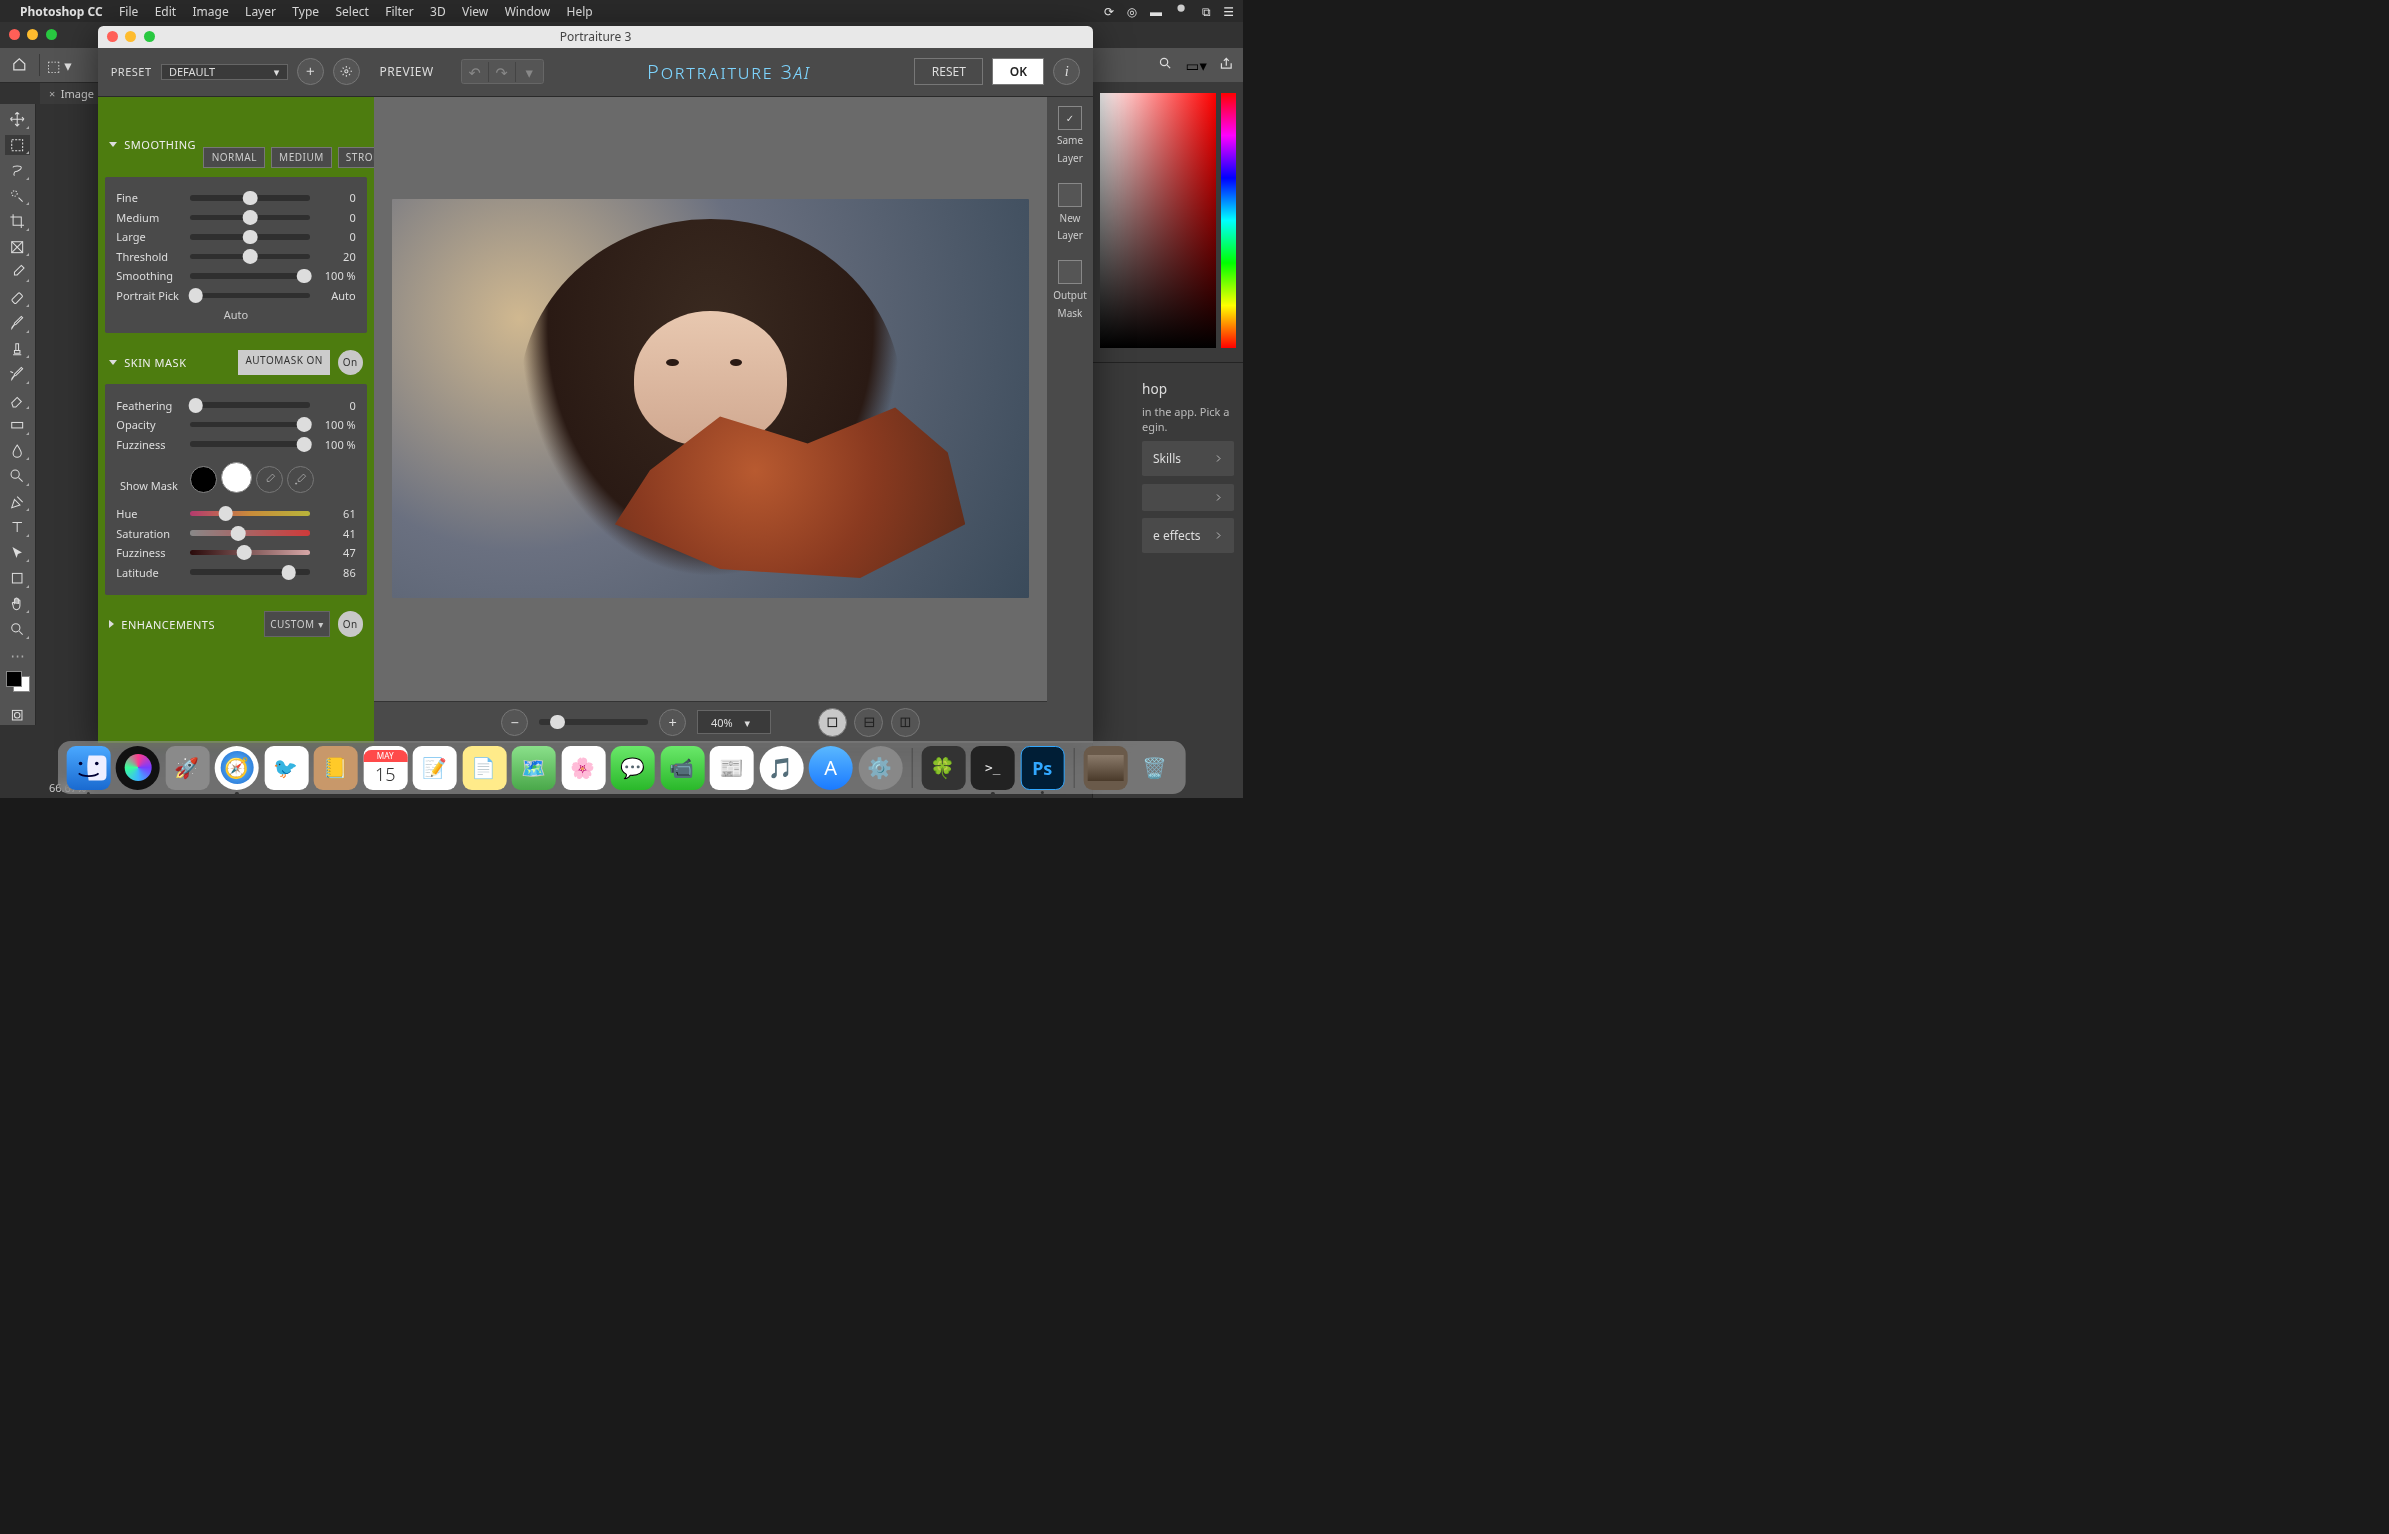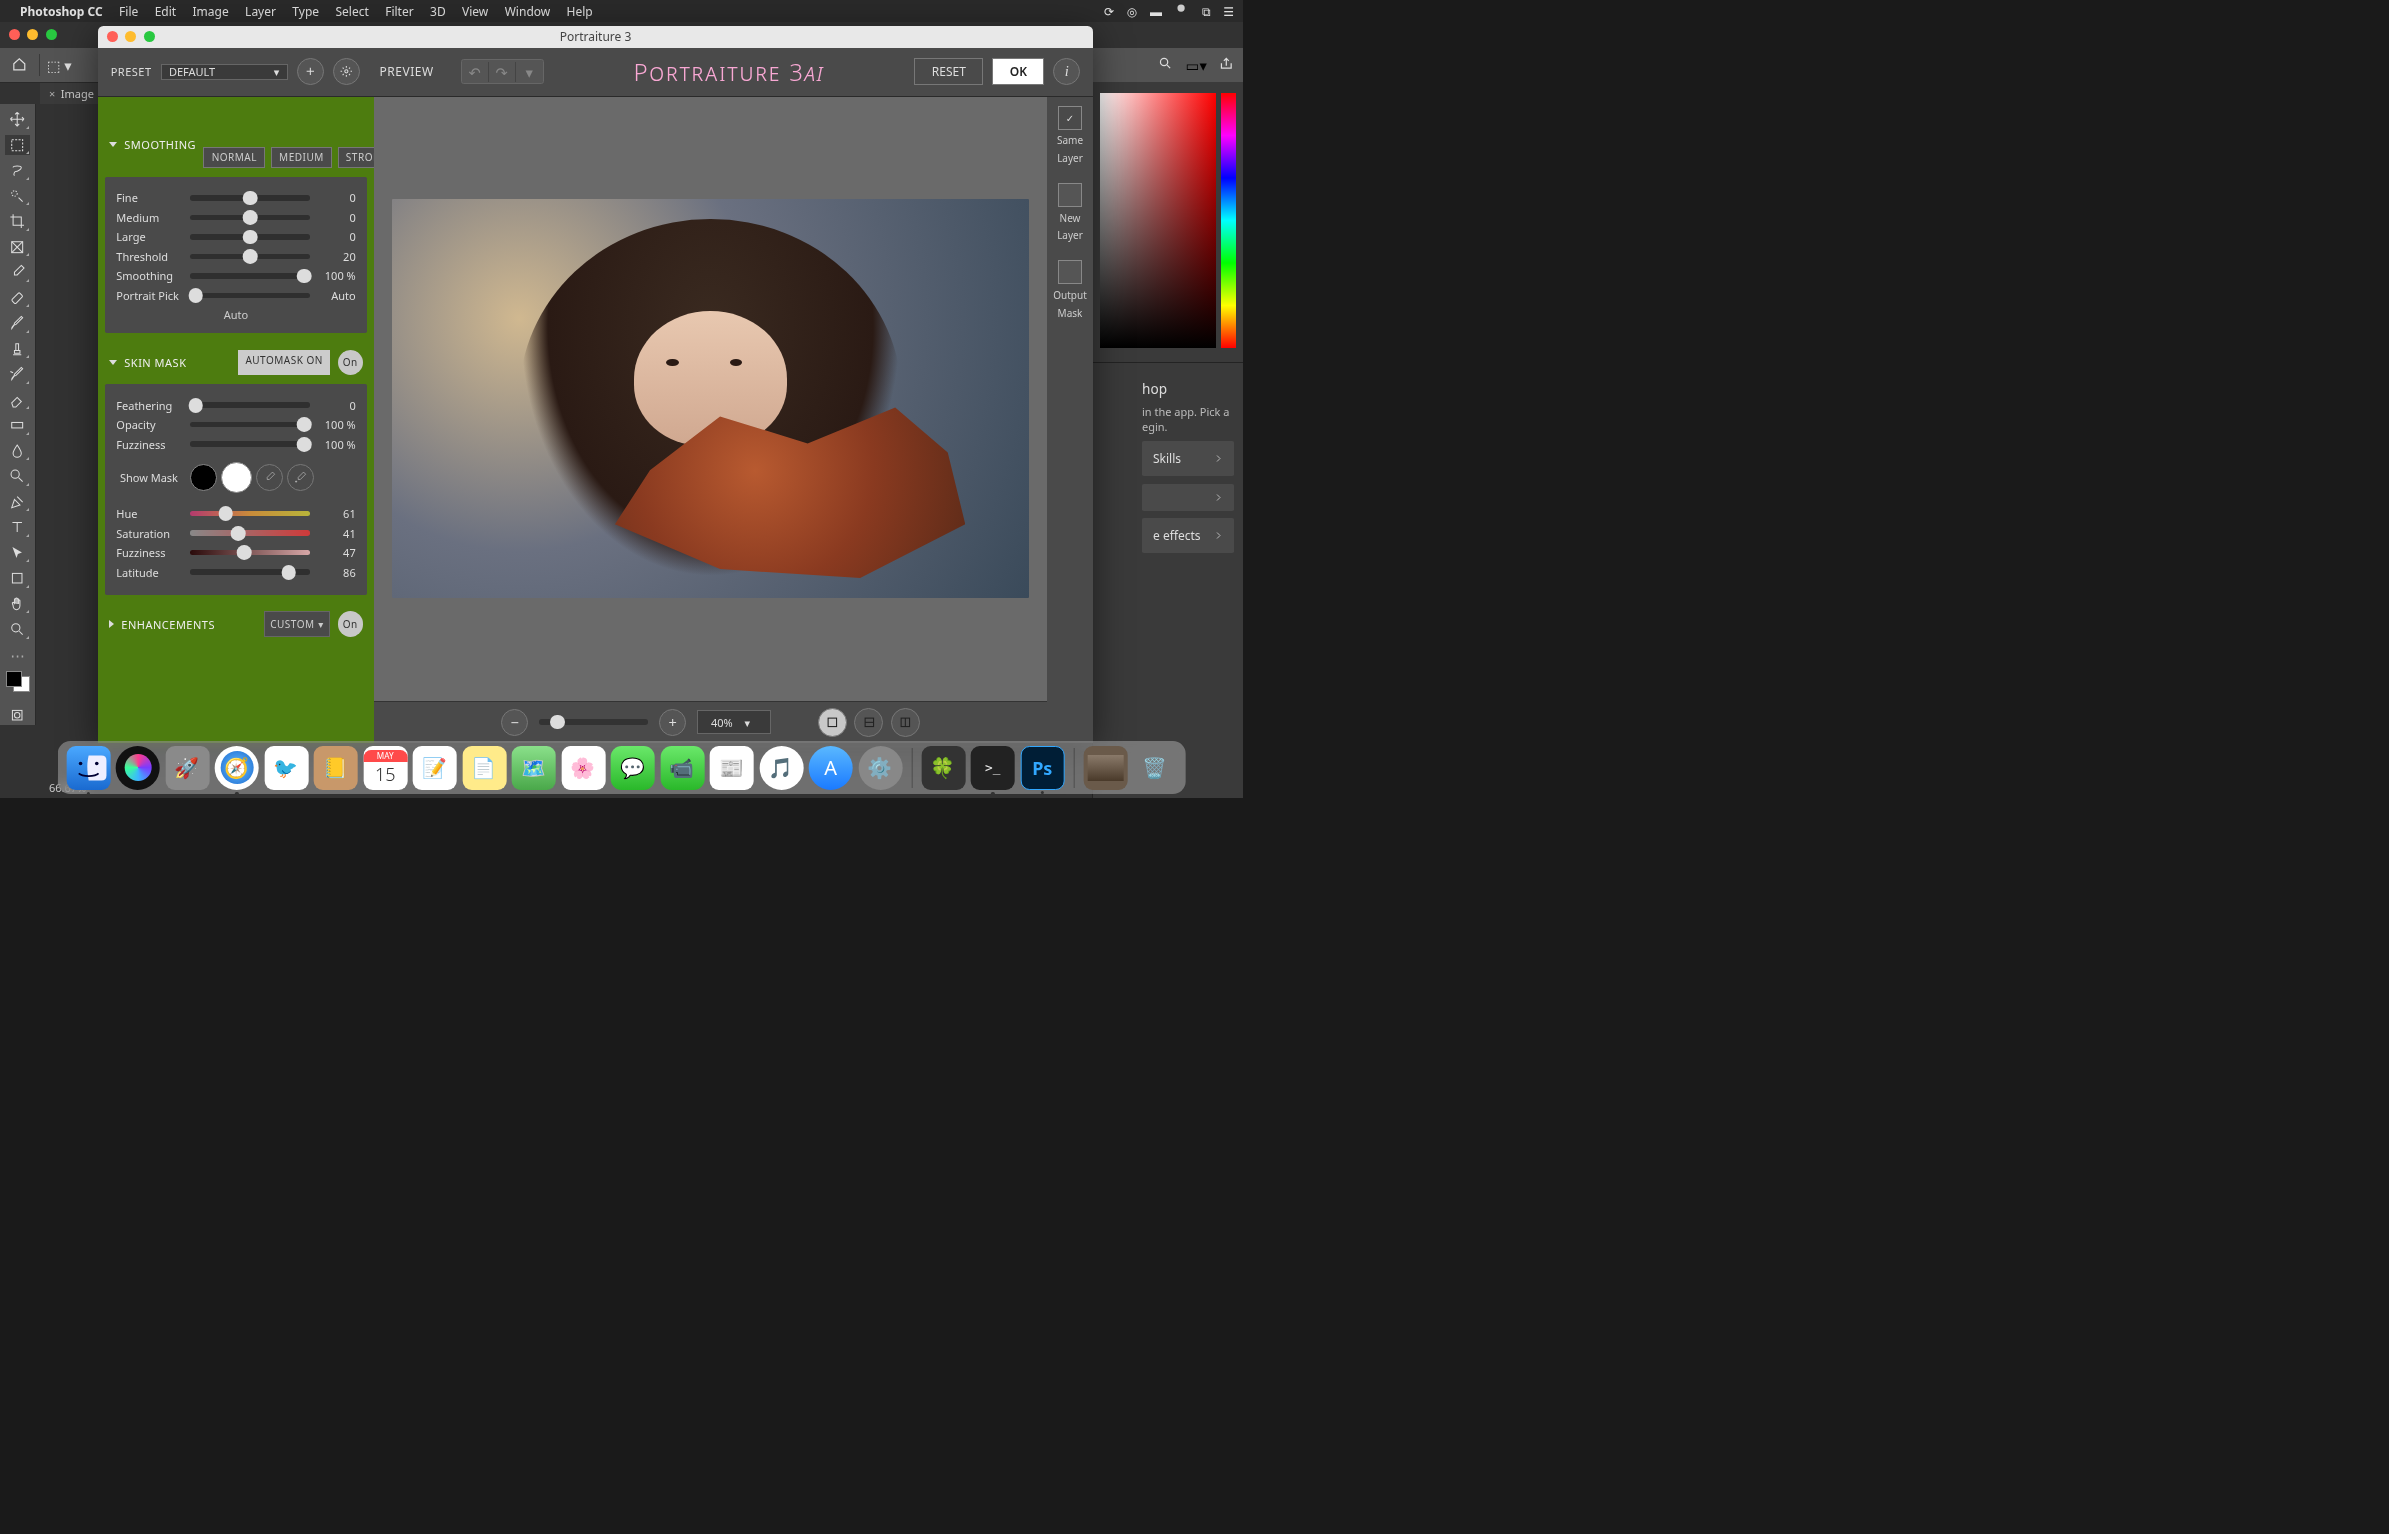--- a/index.html
+++ b/index.html
@@ -56,21 +56,21 @@
 .plugin-titlebar .traffic span { width:11px; height:11px; border-radius:50%; display:inline-block;}
 
 .plugin-top { height: 49px; background: #4a4a4a; display:flex; align-items:center; padding:0 12.7px; gap:9px; color:#ddd; border-bottom:0.9px solid #2a2a2a;}
 .plugin-top .preset-label { font-size:11px; letter-spacing:0.5px;}
 .plugin-top .preset-select { background:#3a3a3a; border:0.9px solid #666; color:#ddd; font-size:11px; height:16px; width:127px; display:flex; align-items:center; justify-content:space-between; padding:0 7.3px;}
 .plugin-top .circle-btn { width:27px; height:27px; border-radius:50%; background:#555; border:0.9px solid #777; display:flex; align-items:center; justify-content:center; cursor:default;}
 .plugin-top .circle-btn svg { width:12.7px; height:12.7px; stroke:#ddd; fill:none; stroke-width:2;}
 .plugin-top .preview-label { margin-left:11px; font-size:12px; letter-spacing:0.5px;}
 .plugin-top .undo-group { margin-left:18px; background:#555; border:0.9px solid #666; border-radius:2.7px; height:25.5px; display:flex; align-items:center;}
 .plugin-top .undo-group span { width:27px; display:flex; align-items:center; justify-content:center; border-right:0.9px solid #444;}
-.plugin-top .logo { margin-left:auto; margin-right:auto; font-size:24px; letter-spacing:1.8px; color:#f9a8d4; font-weight:300; font-variant:small-caps;}
+.plugin-top .logo { margin-left:auto; margin-right:auto; font-size:20px; letter-spacing:1.8px; color:#7dd3fc; font-weight:300; font-variant:small-caps;}
 .plugin-top .logo .ai { font-style:italic; font-weight:300;}
 .plugin-top .btn { height:27px; padding:0 16.4px; border:0.9px solid #777; background:#4a4a4a; color:#ddd; font-size:12px; display:flex; align-items:center;}
 .plugin-top .btn.primary { background:#fff; color:#222; font-weight:600;}
 
 .plugin-body { display:flex; height: calc(100% - 71px);}
 .plugin-left { width: 282px; background:#4d7c0f; overflow-y:auto; padding:16px 0 9px 0;}
 .plugin-center { flex:1; background:#6a6a6a; display:flex; flex-direction:column; position:relative;}
 .plugin-right { width: 47px; background:#4a4a4a; display:flex; flex-direction:column; align-items:center; padding-top:9px; gap:7.3px; color:#ccc; font-size:10px; text-align:center;}
 
 .section-header { display:flex; align-items:center; gap:7.3px; color:#eee; font-size:11px; letter-spacing:0.5px; padding:9px 11px;}
@@ -85,21 +85,21 @@
 .panel { background:#4a4a4a; margin:0 7.3px 7.3px 7.3px; padding:9px 11px 11px 11px; border-radius:1.8px;}
 .slider-row { display:grid; grid-template-columns: 66px 1fr 38px; align-items:center; gap:7.3px; margin:4.5px 0; color:#ddd; font-size:11px;}
 .slider-row .val { text-align:right; white-space:nowrap;}
 .slider-track { height:5.5px; background:#2f2f2f; border-radius:2.7px; position:relative;}
 .slider-track .knob { position:absolute; top:-4.5px; width:14.6px; height:14.6px; background:#ddd; border-radius:50%; transform:translateX(-50%);}
 .slider-track.gradient-hue { background: linear-gradient(to right, #b43a6e, #c98b3a, #b8b43a);}
 .slider-track.gradient-sat { background: linear-gradient(to right, #888, #d03a3a);}
 .slider-track.gradient-lum { background: linear-gradient(to right, #2a0a0a, #d8a8a8);}
 .auto-label { text-align:center; color:#ccc; font-size:11px; margin-top:3.6px;}
 
-.mask-swatches { display:flex; align-items:center; gap:4px; padding:5.5px 0 9px 3.6px;}
+.mask-swatches { display:flex; align-items:flex-end; gap:4px; padding:5.5px 0 9px 3.6px;}
 .mask-swatches .label { font-size:11px; color:#ddd; width:66px;}
 .mask-swatches .sw { width:27px; height:27px; border-radius:50%; border:0.9px solid #888;}
 .mask-swatches .sw.black { background:#000;}
 .mask-swatches .sw.white { background:#fff; width:31px; height:31px;}
 .mask-swatches .eyedrop { width:27px; height:27px; border-radius:50%; border:0.9px solid #777; background:#4a4a4a; display:flex; align-items:center; justify-content:center;}
 
 
 .preview-area { flex:1; display:flex; align-items:center; justify-content:center; padding:18px;}
 .preview-img { width: 637px; height: 399px; background: #7a6a5a; border-radius:0.9px; position:relative; overflow:hidden;}
 

